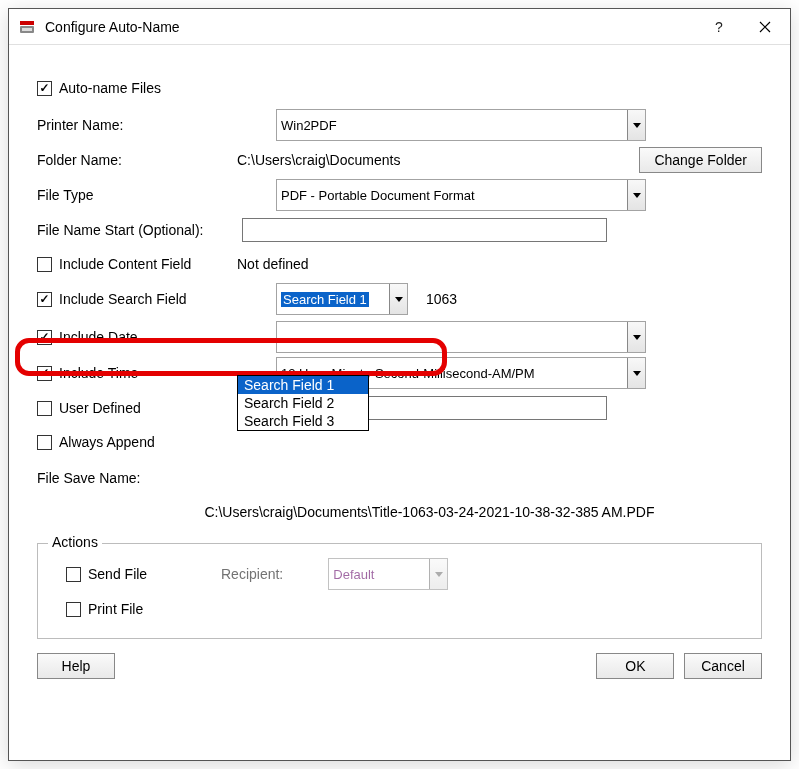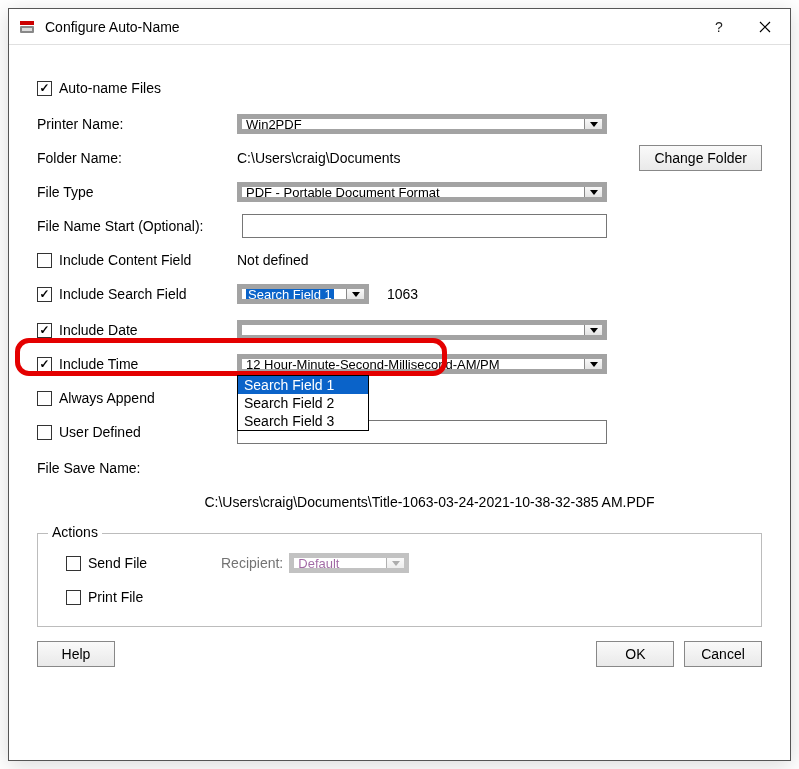--- a/index.html
+++ b/index.html
@@ -71,24 +71,25 @@
   margin-top: -1px;
 }
 .lbl { font-size: 14px; }
 .field-label {
   width: 200px;
   font-size: 14px;
   padding-left: 0;
 }
 .dropdown {
   display: flex;
-  height: 20px;
-  border: 5px solid #a3a3a3;
+  height: 32px;
+  border: 1px solid #a3a3a3;
   background: #fff;
   align-items: stretch;
+  margin-left: 39px;
 }
 .dropdown .dd-text {
   flex: 1;
   padding: 2px 4px;
   display: flex; align-items: center;
   overflow: hidden;
   white-space: nowrap;
 }
 .dropdown .dd-btn {
   width: 18px;
@@ -285,30 +286,30 @@
         <div class="dd-text">12 Hour-Minute-Second-Millisecond-AM/PM</div>
         <div class="dd-btn">
             <div class="dd-arrow"></div>
           </div>
       </div>
     </div>
 
     <div class="row">
       <div class="cb-wrap">
         <span class="cb"></span>
+        <span class="lbl">User Defined</span>
+      </div>
+      <div class="textbox" style="width:370px;"></div>
+    </div>
+
+    <div class="row">
+      <div class="cb-wrap">
+        <span class="cb"></span>
         <span class="lbl">Always Append</span>
       </div>
-    </div>
-
-    <div class="row">
-      <div class="cb-wrap">
-        <span class="cb"></span>
-        <span class="lbl">User Defined</span>
-      </div>
-      <div class="textbox" style="width:370px;"></div>
     </div>
 
     <div class="row" style="margin-top:6px;">
       <div class="static-text">File Save Name:</div>
     </div>
     <div class="row" style="justify-content:center;">
       <div class="static-text" style="margin-left:60px;">C:\Users\craig\Documents\Title-1063-03-24-2021-10-38-32-385 AM.PDF</div>
     </div>
 
     <div class="groupbox">

